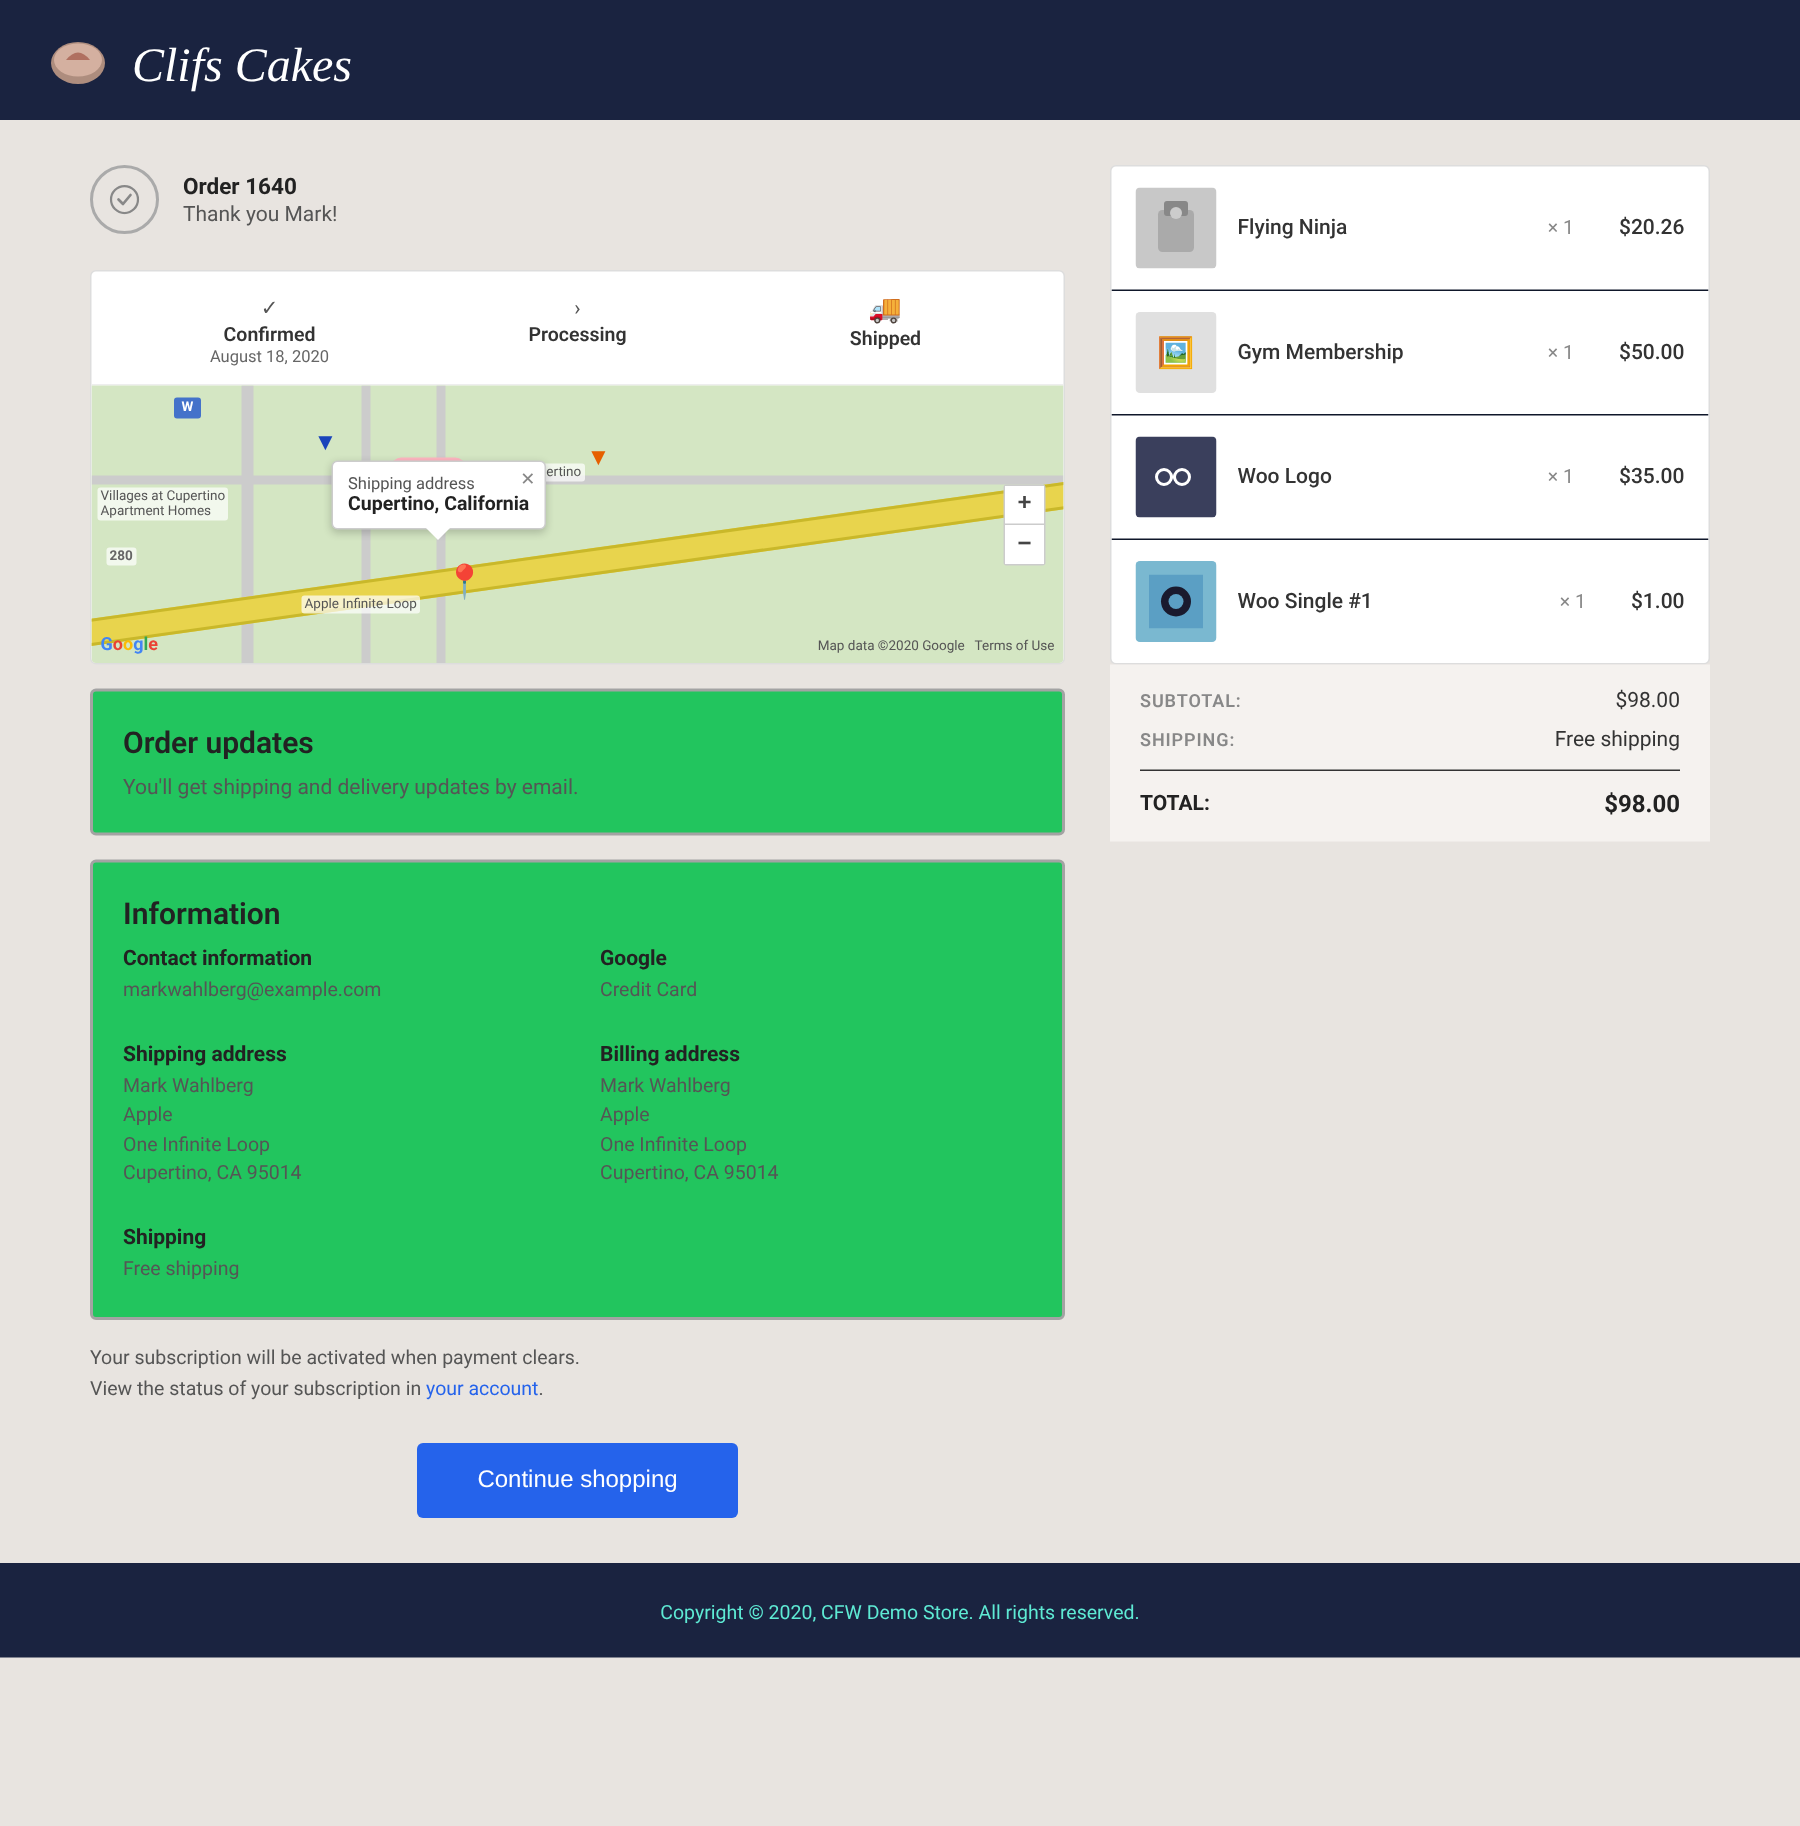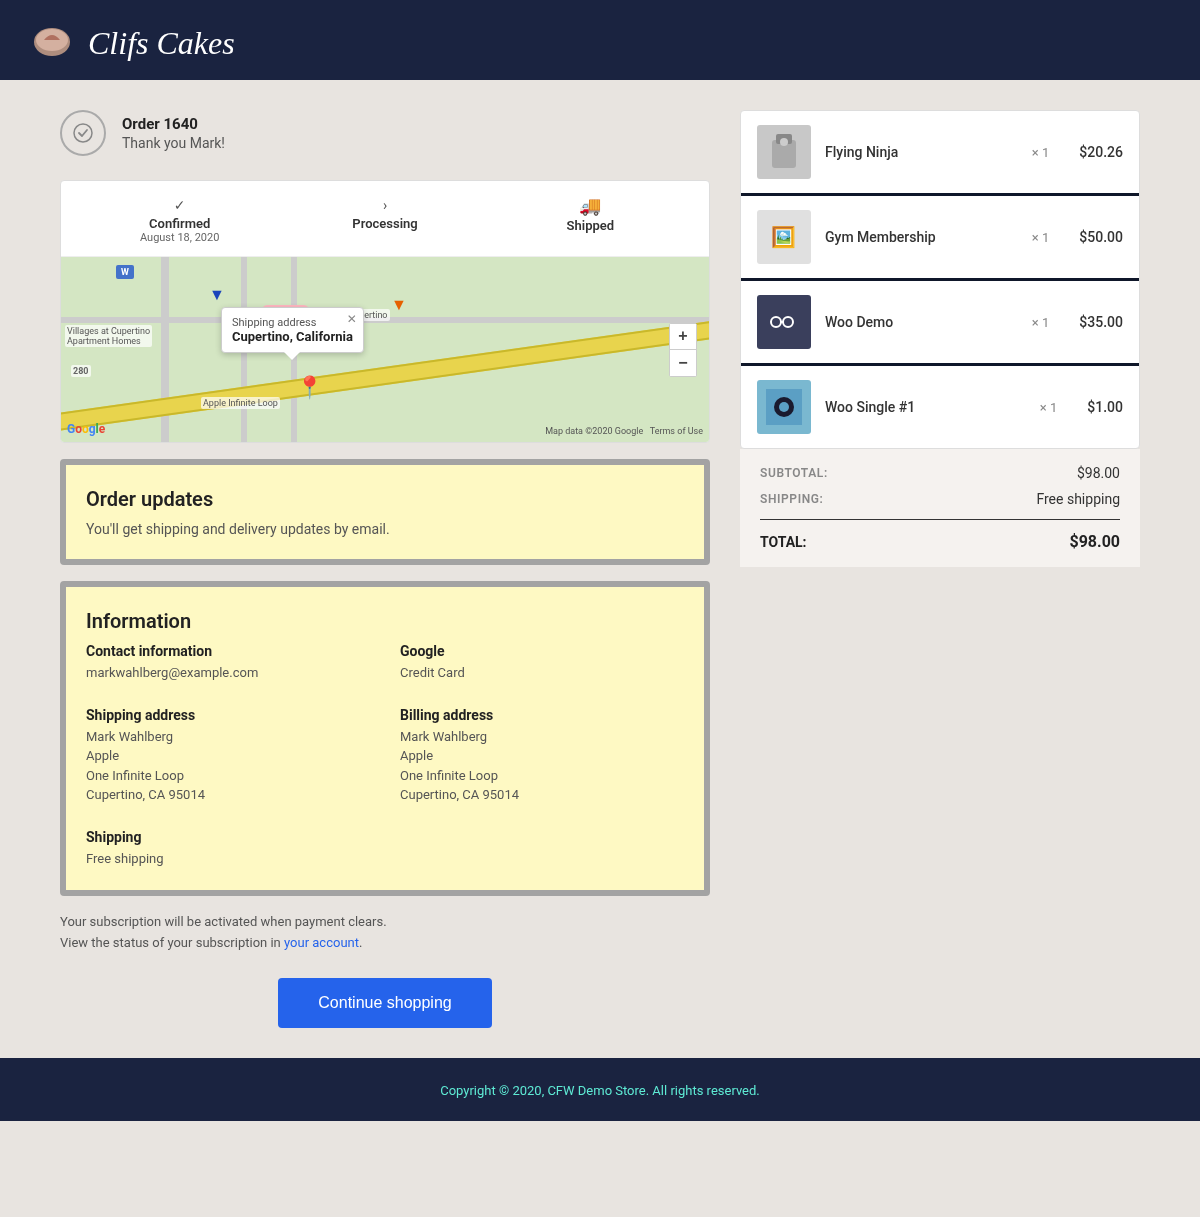--- a/index.html
+++ b/index.html
@@ -203,22 +203,22 @@
     .map-terms {
       position: absolute;
       bottom: 6px;
       right: 6px;
       font-size: 9px;
       color: #555;
     }
 
     
     .info-card {
-      background: #fef9c3;
-      border: 6px solid #a3a3a3;
+      background: #22c55e;
+      border: 2px solid #a3a3a3;
       border-radius: 4px;
       padding: 22px 20px;
       margin-bottom: 16px;
     }
     .info-card h2 {
       font-size: 20px;
       font-weight: 600;
       color: #222;
       margin-bottom: 10px;
     }
@@ -283,21 +283,21 @@
       background: #fff;
       border: 1px solid #ddd;
       border-radius: 4px;
       overflow: hidden;
       margin-bottom: 0;
     }
     .order-item {
       display: flex;
       align-items: center;
       padding: 14px 16px;
-      border-bottom: 3px solid #0f172a;
+      border-bottom: 1px solid #0f172a;
       gap: 14px;
     }
     .order-item:last-child { border-bottom: none; }
     .item-img {
       width: 54px;
       height: 54px;
       background: #ddd;
       border-radius: 3px;
       display: flex;
       align-items: center;
@@ -672,21 +672,21 @@
       <div class="item-img">
               <div class="woo-logo-img">
         <svg width="36" height="36" viewBox="0 0 36 36">
                   <rect width="36" height="36" fill="#3a3f5c"></rect>
                   <circle cx="10" cy="18" r="5" fill="none" stroke="#fff" stroke-width="2"></circle>
                   <circle cx="22" cy="18" r="5" fill="none" stroke="#fff" stroke-width="2"></circle>
                   <line x1="15" y1="18" x2="17" y2="18" stroke="#fff" stroke-width="2"></line>
                 </svg>
       </div>
             </div>
-      <span class="item-name">Woo Demo</span>
+      <span class="item-name">Woo Logo</span>
       <span class="item-qty">× 1</span>
       <span class="item-price">$35.00</span>
     </div>
           <div class="order-item">
       <div class="item-img">
               <div class="woo-single-img">
         <svg width="36" height="36" viewBox="0 0 36 36">
                   <rect width="36" height="36" fill="#5b9fc4"></rect>
                   <circle cx="18" cy="18" r="10" fill="#1a1a2e"></circle>
                   <circle cx="18" cy="18" r="5" fill="#5b9fc4"></circle>

